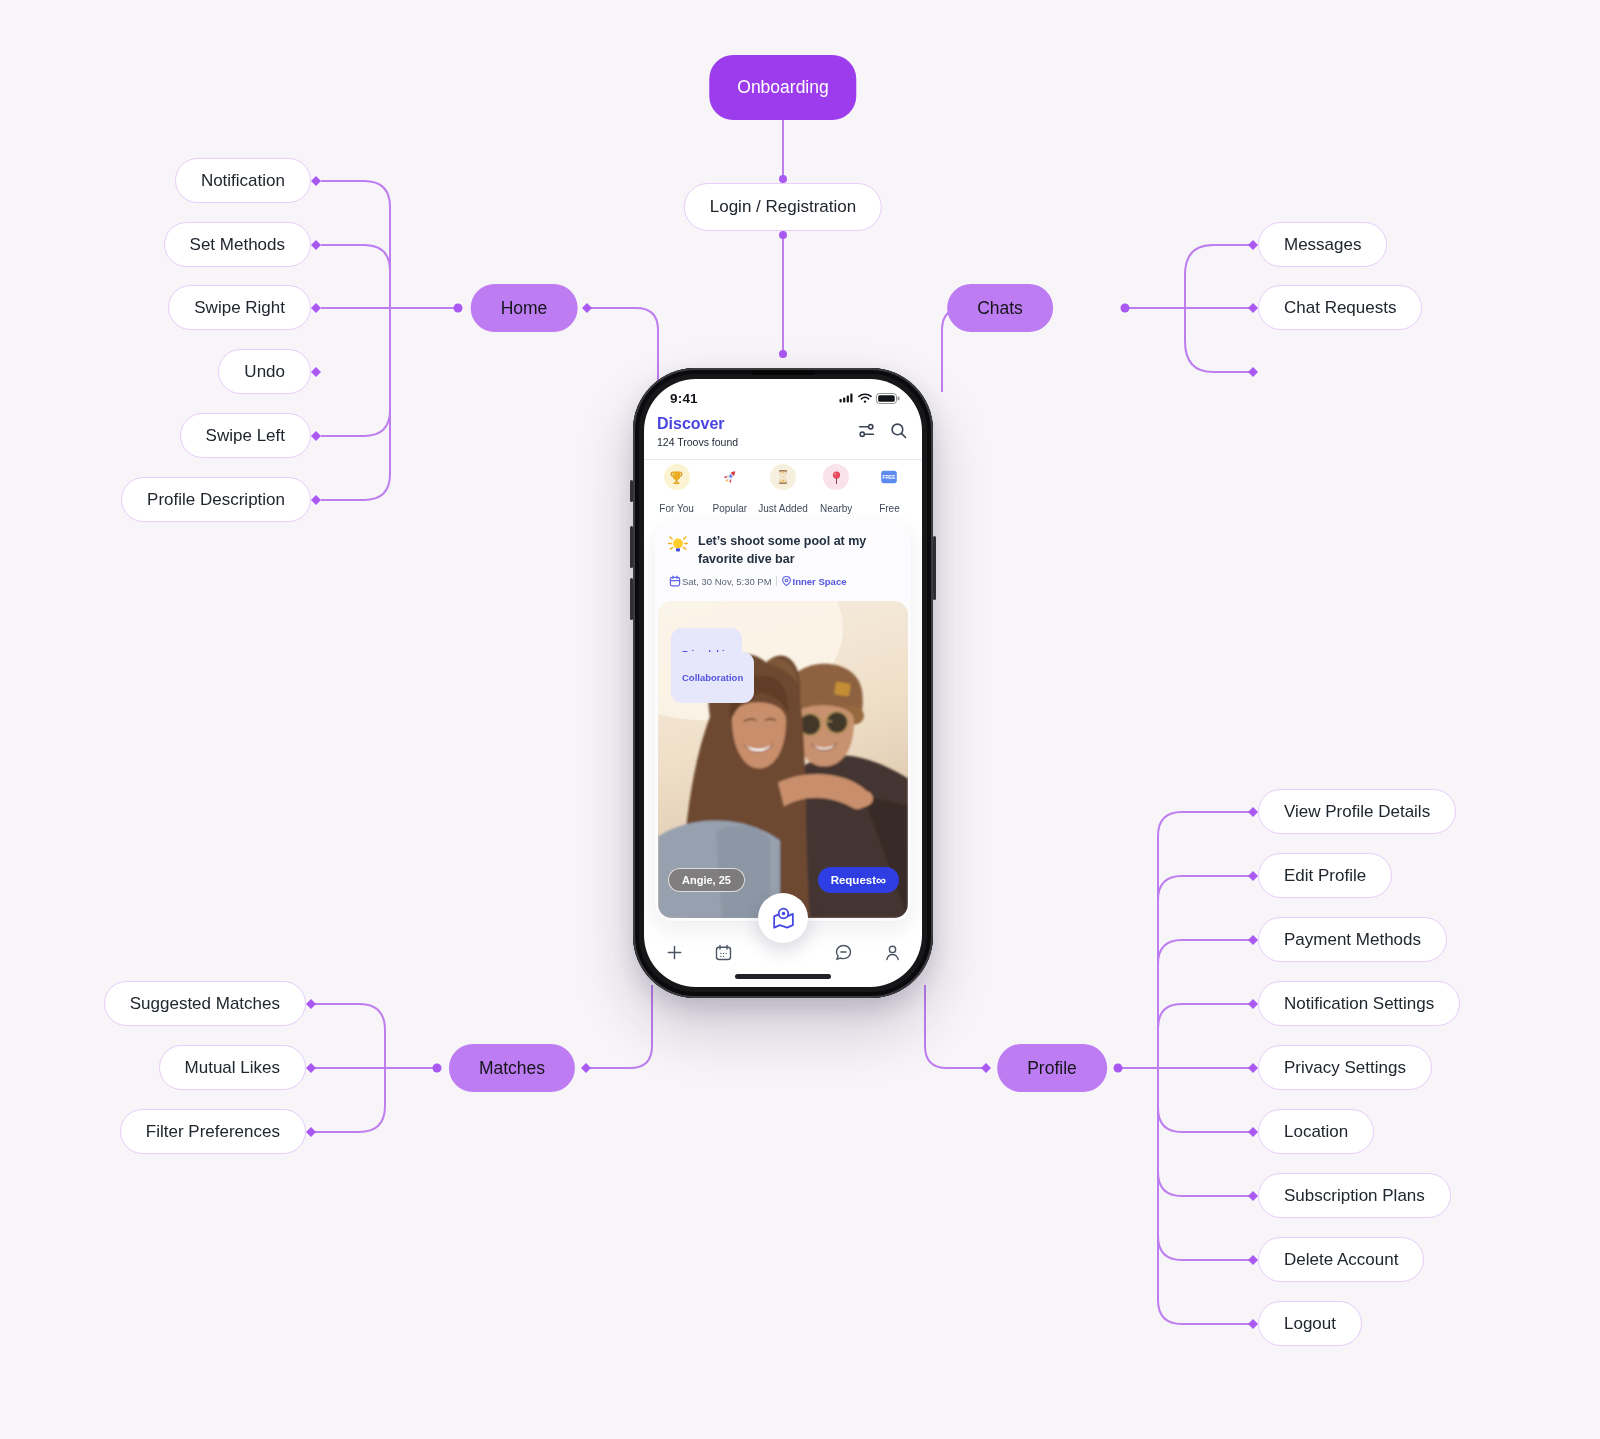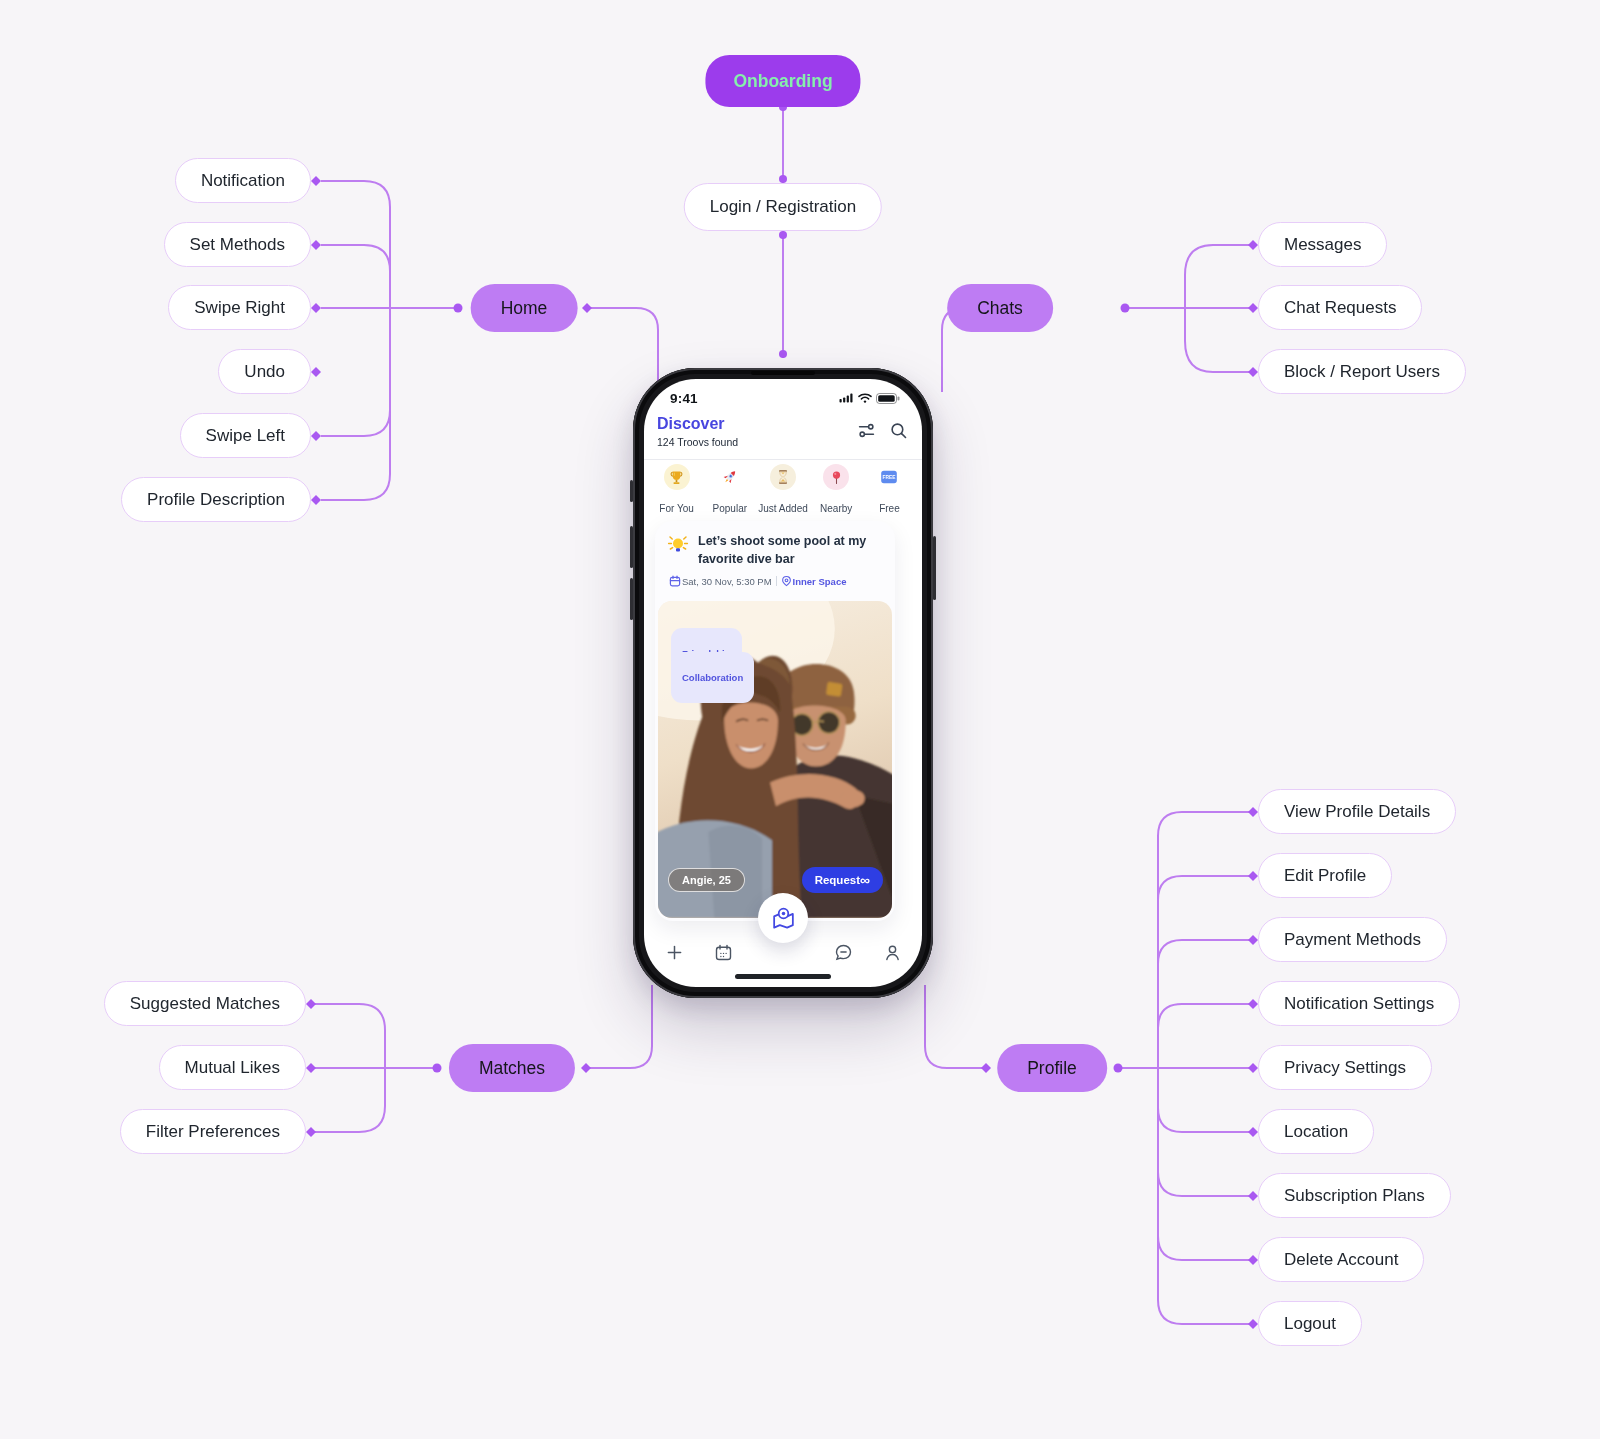--- a/index.html
+++ b/index.html
@@ -6,21 +6,21 @@
   .canvas{position:relative;width:1600px;height:1439px;background:#F7F5F8;overflow:hidden;
           font-family:"Liberation Sans","DejaVu Sans",sans-serif;color:#232A33;}
   svg{display:block;}
   .wires{position:absolute;left:0;top:0;z-index:1;}
   
   .pill{position:absolute;z-index:2;display:inline-flex;align-items:center;justify-content:center;
         height:45px;padding:0 25px;border-radius:23px;background:#FFFFFF;border:1.5px solid #E7CDF9;
         font-size:17px;color:#20262E;white-space:nowrap;box-sizing:border-box;}
   .hub{background:#BE7CF3;border:none;color:#15161A;font-weight:500;height:48px;padding:0 30px;
        border-radius:24px;font-size:17.5px;transform:translateX(-50%);}
-  .root{background:#9C3CEC;border:none;color:#86efac;font-weight:700;height:52px;padding:0 28px;
+  .root{background:#9C3CEC;border:none;color:#ffffff;font-weight:400;height:65px;padding:0 28px;
         border-radius:24px;font-size:17.5px;transform:translateX(-50%);}
   .center-pill{transform:translateX(-50%);height:48px;border-radius:24px;}
   
   .phone{position:absolute;left:633px;top:368px;width:300px;height:630px;z-index:3;
          background:#17171A;border-radius:62px;
          box-shadow:0 30px 60px rgba(40,25,70,.20),0 10px 22px rgba(40,25,70,.14),
                     inset 0 0 0 2px #3B3B40,inset 0 0 0 6px #0B0B0D;}
   .side-btn{position:absolute;background:#2E2E33;border-radius:2px;}
   .speaker{position:absolute;left:50%;top:3px;transform:translateX(-50%);width:64px;height:4px;
            border-radius:2px;background:#050506;}
@@ -31,21 +31,21 @@
   .status-icons{margin-left:auto;margin-right:22px;display:inline-flex;align-items:center;gap:4px;}
   .app-header{position:absolute;left:13px;top:36px;right:13px;}
   .app-title{font-size:16px;font-weight:700;color:#4846DF;}
   .app-sub{font-size:10.5px;color:#232C3A;margin-top:3px;}
   .header-icons{position:absolute;right:2px;top:7px;display:inline-flex;gap:15px;}
   .hdivider{position:absolute;left:0;right:0;top:80px;height:1px;background:#E9EAEF;}
   .tabs{position:absolute;left:6px;right:6px;top:85px;height:52px;display:flex;}
   .tab{flex:1;display:flex;flex-direction:column;align-items:center;gap:13px;}
   .tab-ic{width:26px;height:26px;border-radius:50%;display:flex;align-items:center;justify-content:center;}
   .tab-label{font-size:10px;color:#3F4A5A;}
-  .card{position:absolute;left:11px;right:27px;top:142px;height:400px;background:#FCFCFE;border-radius:18px;
+  .card{position:absolute;left:11px;right:11px;top:142px;height:400px;background:#FCFCFE;border-radius:18px;
         box-shadow:0 8px 22px rgba(23,20,60,.08);box-sizing:border-box;padding:12px;}
   .card-title-row{display:flex;gap:9px;align-items:flex-start;}
   .card-title{font-size:12.5px;line-height:1.4;font-weight:700;color:#243041;max-width:176px;}
   .meta-row{display:flex;align-items:center;gap:1px;margin-top:7px;margin-left:2px;}
   .meta-date{font-size:9.5px;color:#5A6576;}
   .meta-sep{width:1px;height:10px;background:#D4D9E2;margin:0 3px;}
   .meta-loc{font-size:9.5px;font-weight:700;color:#5456E0;}
   .photo{position:absolute;left:3px;right:3px;top:80px;bottom:3px;border-radius:14px;overflow:hidden;}
   .tag{position:absolute;left:13px;background:#E7E7FC;color:#5153DE;font-size:9.5px;font-weight:700;
        padding:20px 11px;border-radius:11px;}
@@ -160,21 +160,20 @@
 
   <div class="pill" style="right:1289px;top:158px;">Notification</div>
   <div class="pill" style="right:1289px;top:222px;">Set Methods</div>
   <div class="pill" style="right:1289px;top:285px;">Swipe Right</div>
   <div class="pill" style="right:1289px;top:349px;">Undo</div>
   <div class="pill" style="right:1289px;top:413px;">Swipe Left</div>
   <div class="pill" style="right:1289px;top:477px;">Profile Description</div>
 
   <div class="pill" style="left:1258px;top:222px;">Messages</div>
   <div class="pill" style="left:1258px;top:285px;">Chat Requests</div>
-  <div class="pill" style="left:1258px;top:349px;">Block / Report Users</div>
 
   <div class="pill" style="right:1294px;top:981px;">Suggested Matches</div>
   <div class="pill" style="right:1294px;top:1045px;">Mutual Likes</div>
   <div class="pill" style="right:1294px;top:1109px;">Filter Preferences</div>
 
   <div class="pill" style="left:1258px;top:789px;">View Profile Details</div>
   <div class="pill" style="left:1258px;top:853px;">Edit Profile</div>
   <div class="pill" style="left:1258px;top:917px;">Payment Methods</div>
   <div class="pill" style="left:1258px;top:981px;">Notification Settings</div>
   <div class="pill" style="left:1258px;top:1045px;">Privacy Settings</div>

